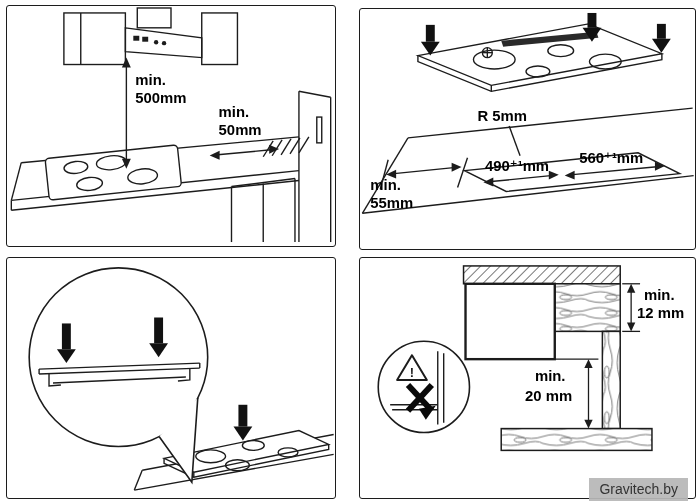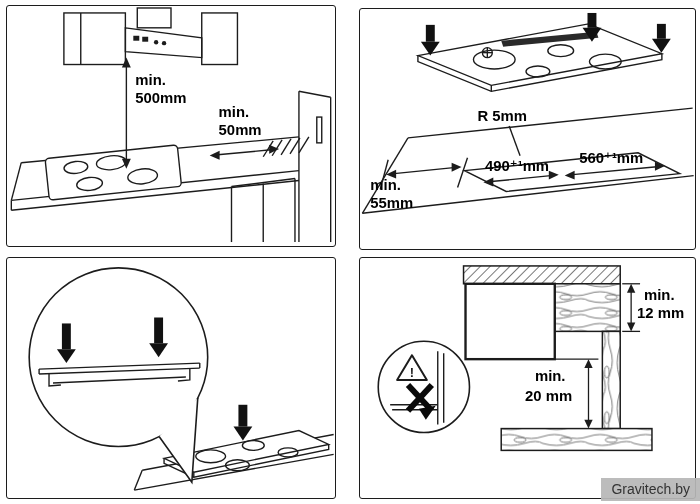--- a/index.html
+++ b/index.html
@@ -6,21 +6,21 @@
   .page{position:relative;width:700px;height:504px;background:#fff;overflow:hidden;
         font-family:"Liberation Sans","DejaVu Sans",sans-serif;}
   .panel{position:absolute;border:1.6px solid #1c1c1c;border-radius:3px;background:#fff;box-sizing:border-box;}
   #panel-1{left:6px;top:5px;width:330px;height:242px;}
   #panel-2{left:359px;top:8px;width:337px;height:242px;}
   #panel-3{left:6px;top:257px;width:330px;height:242px;}
   #panel-4{left:359px;top:257px;width:337px;height:242px;}
   .panel svg{display:block;width:100%;height:100%;}
   .dim-text{font-family:"Liberation Sans","DejaVu Sans",sans-serif;font-weight:bold;font-size:15px;fill:#000;}
   .warn-text{font-family:"Liberation Sans","DejaVu Sans",sans-serif;font-weight:bold;font-size:13px;fill:#1c1c1c;}
-  .watermark{position:absolute;right:0;bottom:3px;background:rgba(183,183,183,0.93);color:#333;
+  .watermark{position:absolute;right:12px;bottom:3px;background:rgba(183,183,183,0.93);color:#333;
              font-size:14px;line-height:18px;padding:2px 10px 3px 10px;}
 </style>
 </head>
 <body>
 
 <div class="page">
 
   <div class="panel" id="panel-1">
     <svg viewBox="0 0 330 242">
       <g stroke="#1c1c1c" stroke-width="1.4" fill="none">

